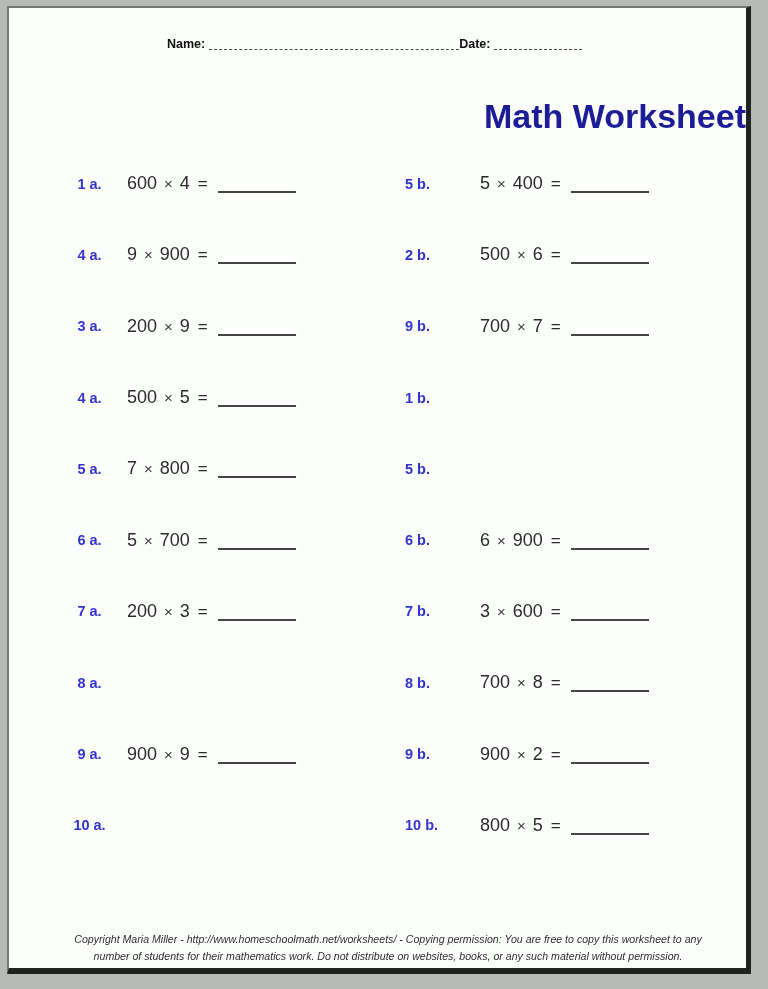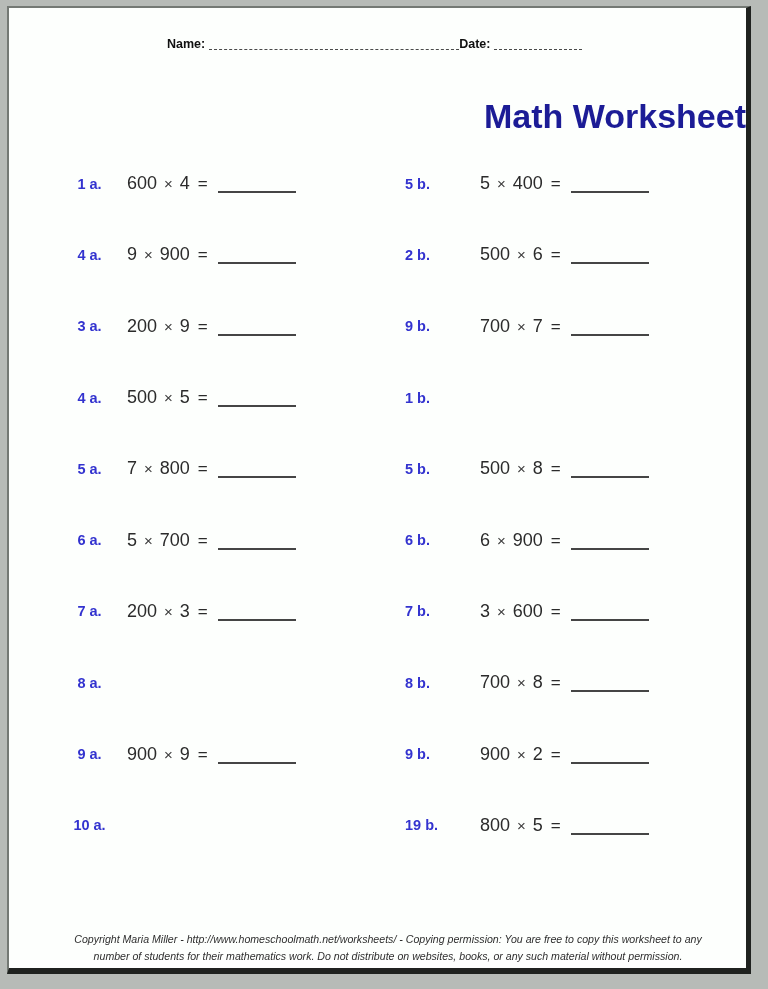--- a/index.html
+++ b/index.html
@@ -135,21 +135,20 @@
       </div>
     </div>
 
     <div class="prow">
       <div class="cell cell-a">
         <span class="plabel">5 a.</span>
         <span class="expr"><span>7</span><span class="times">×</span><span>800</span><span class="eq">=</span><span class="blank"></span></span>
       </div>
       <div class="cell cell-b">
         <span class="plabel">5 b.</span>
-        <span class="expr"><span>500</span><span class="times">×</span><span>8</span><span class="eq">=</span><span class="blank"></span></span>
       </div>
     </div>
 
     <div class="prow">
       <div class="cell cell-a">
         <span class="plabel">6 a.</span>
         <span class="expr"><span>5</span><span class="times">×</span><span>700</span><span class="eq">=</span><span class="blank"></span></span>
       </div>
       <div class="cell cell-b">
         <span class="plabel">6 b.</span>
@@ -187,21 +186,21 @@
         <span class="plabel">9 b.</span>
         <span class="expr"><span>900</span><span class="times">×</span><span>2</span><span class="eq">=</span><span class="blank"></span></span>
       </div>
     </div>
 
     <div class="prow">
       <div class="cell cell-a">
         <span class="plabel">10 a.</span>
       </div>
       <div class="cell cell-b">
-        <span class="plabel">19 b.</span>
+        <span class="plabel">10 b.</span>
         <span class="expr"><span>800</span><span class="times">×</span><span>5</span><span class="eq">=</span><span class="blank"></span></span>
       </div>
     </div>
 
   </div>
 
   <div class="footer">
     <div>Copyright Maria Miller - http://www.homeschoolmath.net/worksheets/ - Copying permission: You are free to copy this worksheet to any</div>
     <div>number of students for their mathematics work. Do not distribute on websites, books, or any such material without permission.</div>
   </div>

